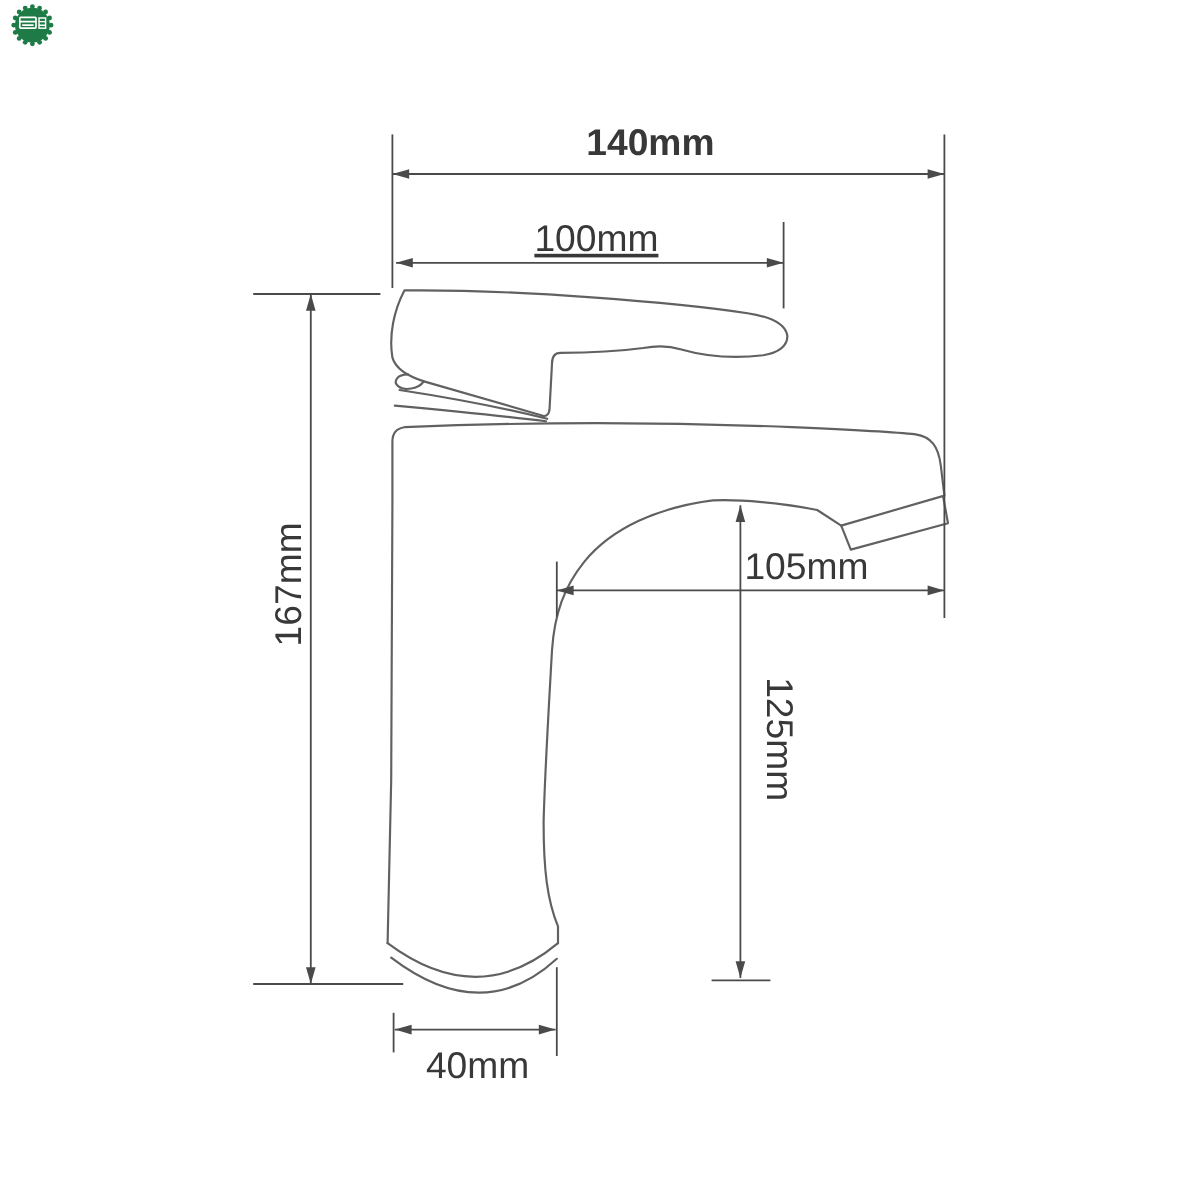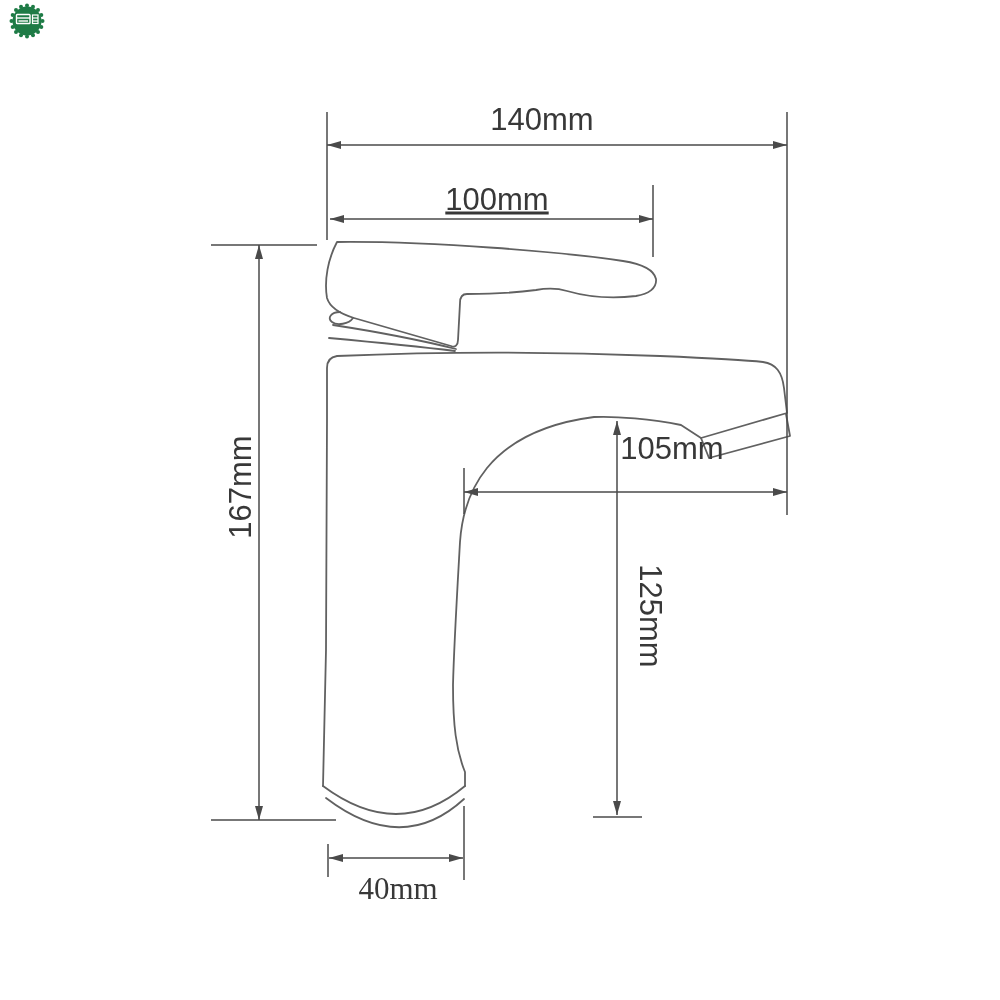--- a/index.html
+++ b/index.html
@@ -155,23 +155,23 @@
       <line x1="11.5" y1="20" x2="21" y2="20"></line>
     </g>
     <g stroke="#ffffff" fill="none" stroke-width="1.2">
       <rect x="25.5" y="14" width="5.5" height="8.5"></rect>
       <line x1="25.5" y1="17" x2="31" y2="17"></line>
       <line x1="25.5" y1="20" x2="31" y2="20"></line>
     </g>
   </svg>
 </div>
 
-<div class="dim-label" style="left:542px;top:119px;">140mm</div>
+<div class="dim-label" style="left:542px;top:119px;font-weight:bold;">140mm</div>
 
 <div class="dim-label" style="left:497px;top:199px;text-decoration:underline;">100mm</div>
 
-<div class="dim-label" style="left:672px;top:448px;text-align:right;">105mm</div>
+<div class="dim-label" style="left:672px;top:472px;text-align:right;">105mm</div>
 
 <div class="dim-label rot-cw" style="left:650px;top:616px;">125mm</div>
 
 <div class="dim-label rot-ccw" style="left:240px;top:487px;">167mm</div>
 
-<div class="dim-label" style="left:398px;top:888px;font-family:Liberation Serif, serif;">40mm</div>
+<div class="dim-label" style="left:398px;top:888px;">40mm</div>
 
 </body></html>

